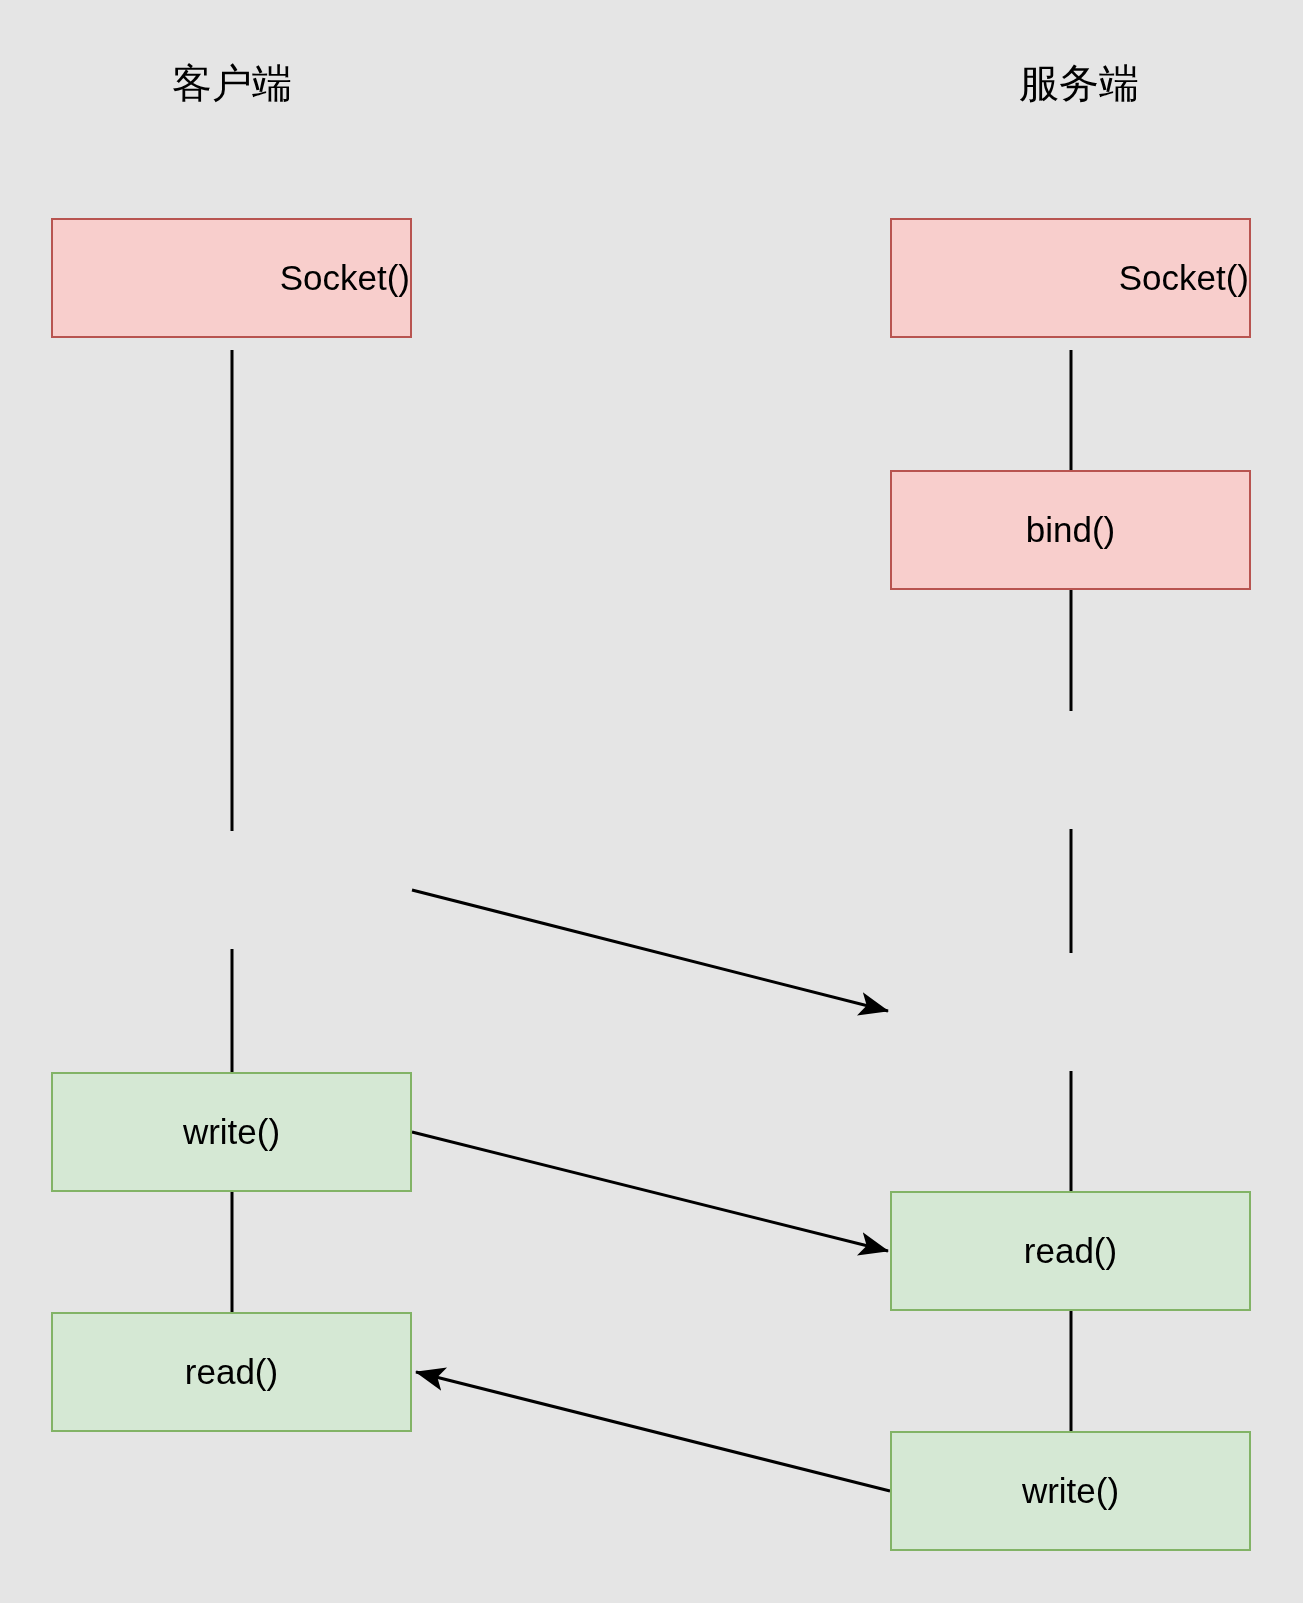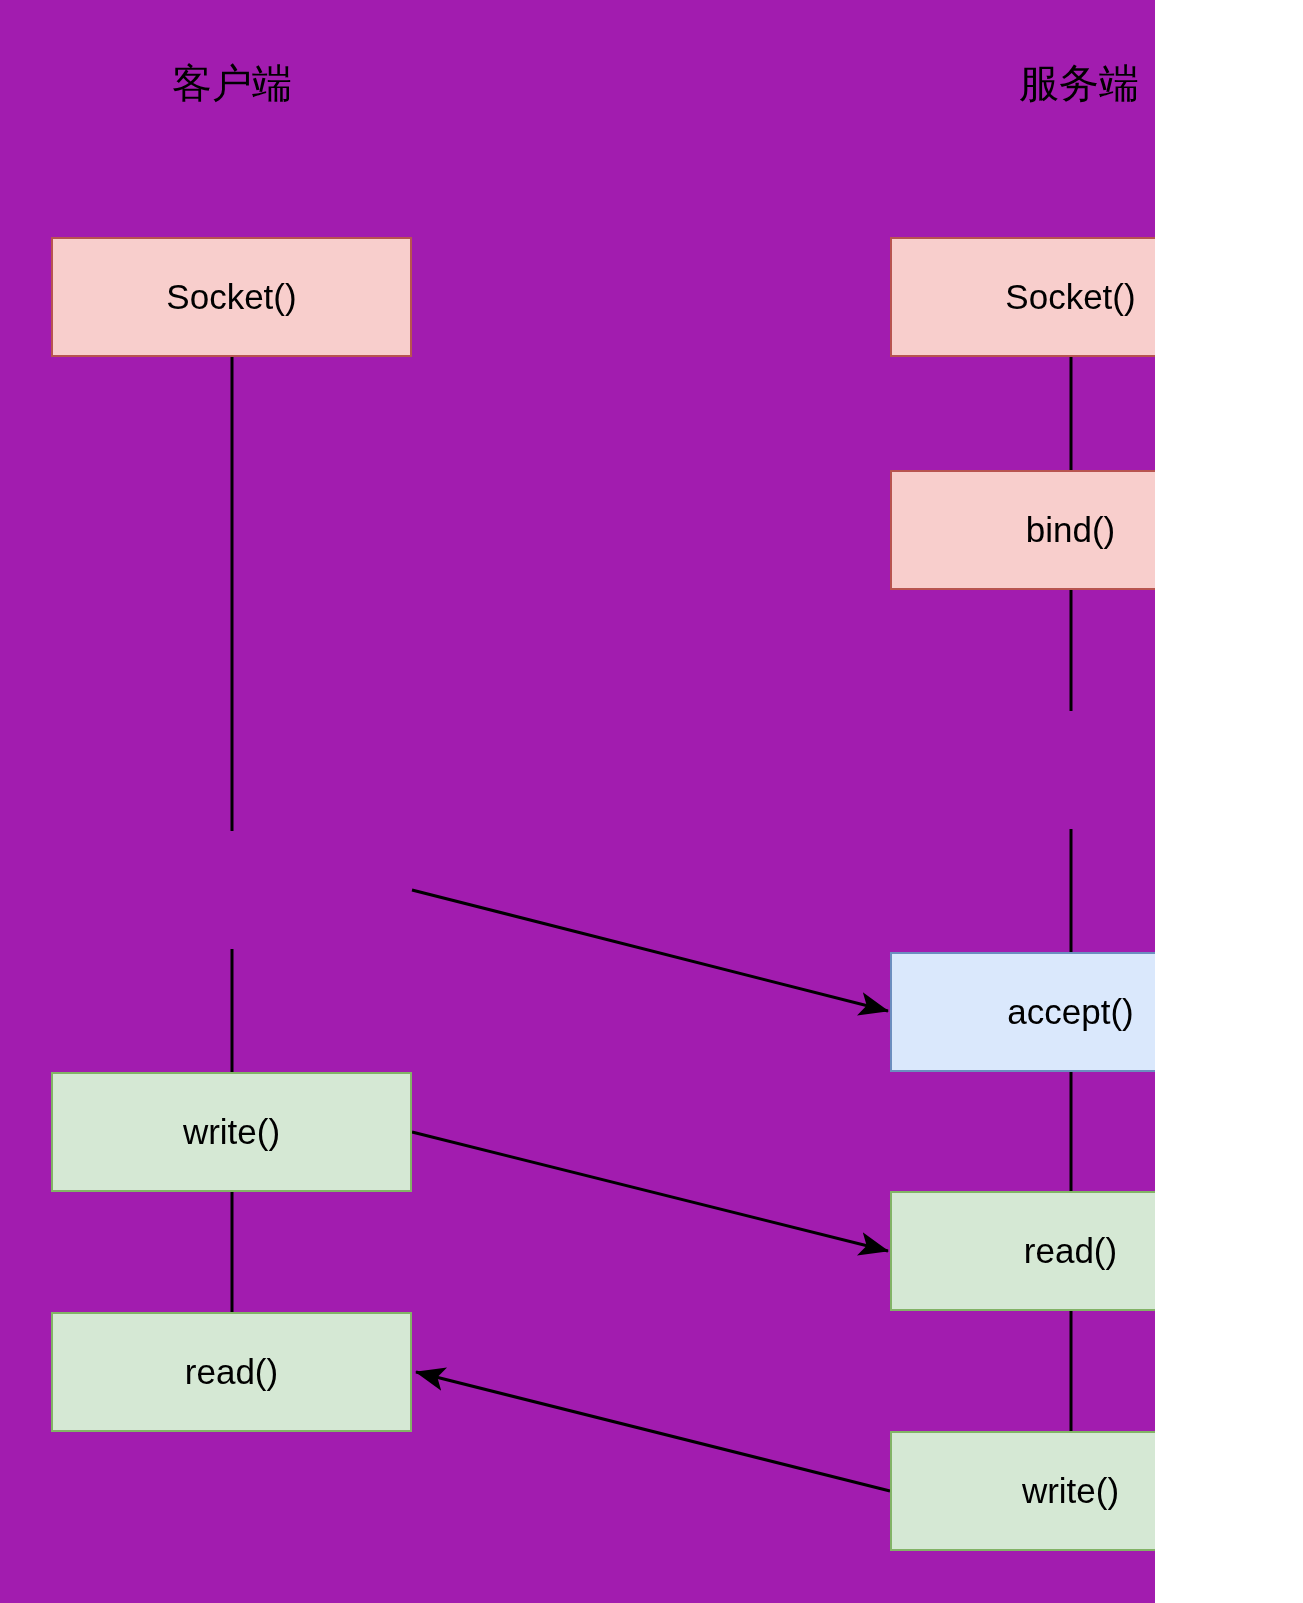--- a/index.html
+++ b/index.html
@@ -2,23 +2,23 @@
 <html><head>
 <meta charset="utf-8">
 <style>
   html, body {
     margin: 0;
     padding: 0;
     background: #ffffff;
   }
   .canvas {
     position: relative;
-    width: 1155px;
+    width: 1303px;
     height: 1603px;
-    background: #a21caf;
+    background: #e5e5e5;
     font-family: "Liberation Sans", sans-serif;
     overflow: hidden;
   }
   .edges-layer {
     position: absolute;
     left: 0;
     top: 0;
     width: 1303px;
     height: 1603px;
   }
@@ -49,21 +49,21 @@
     justify-content: center;
   }
   .node .label {
     font-size: 35px;
     color: #000000;
     white-space: nowrap;
   }
   
   .pos-client { left: 51px; }
   .pos-server { left: 890px; }
-  .y-row1  { top: 237px; }
+  .y-row1  { top: 218px; justify-content: flex-end; }
   .y-bind  { top: 470px; text-align: right; }
   .y-listen{ top: 710px; }
   .y-connect{ top: 830px; }
   .y-accept{ top: 952px; }
   .y-cwrite{ top: 1072px; }
   .y-sread { top: 1191px; }
   .y-cread { top: 1312px; }
   .y-swrite{ top: 1431px; }
 </style>
 </head>
@@ -105,23 +105,20 @@
   <div class="node pos-client y-cread" style="background: rgb(213, 232, 212); border-color: rgb(130, 179, 102);">
     <span class="label">read()</span>
   </div>
 
   <div class="node pos-server y-row1" style="background: rgb(248, 206, 204); border-color: rgb(184, 84, 80);">
     <span class="label">Socket()</span>
   </div>
   <div class="node pos-server y-bind" style="background: rgb(248, 206, 204); border-color: rgb(184, 84, 80);">
     <span class="label">bind()</span>
   </div>
-  <div class="node pos-server y-accept" style="background: rgb(218, 232, 252); border-color: rgb(108, 142, 191);">
-    <span class="label">accept()</span>
-  </div>
   <div class="node pos-server y-sread" style="background: rgb(213, 232, 212); border-color: rgb(130, 179, 102);">
     <span class="label">read()</span>
   </div>
   <div class="node pos-server y-swrite" style="background: rgb(213, 232, 212); border-color: rgb(130, 179, 102);">
     <span class="label">write()</span>
   </div>
 
 </div>
 
 </body></html>

